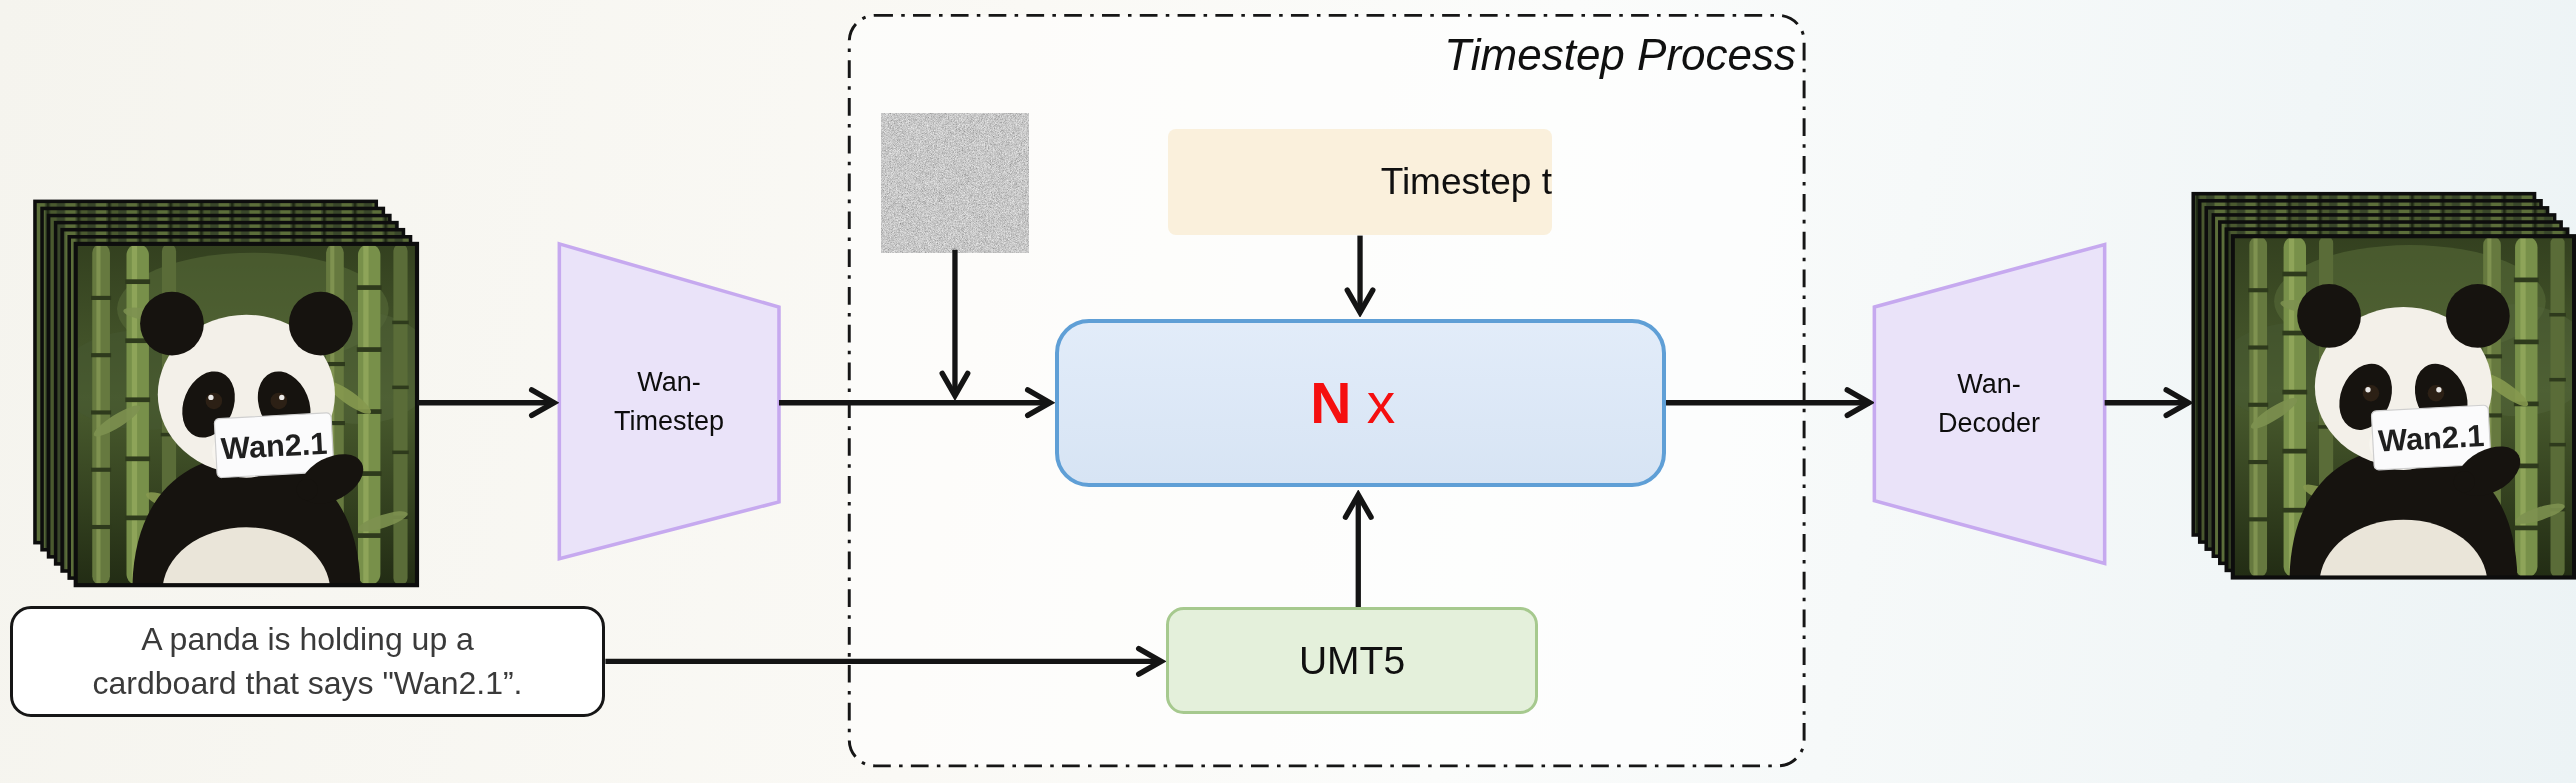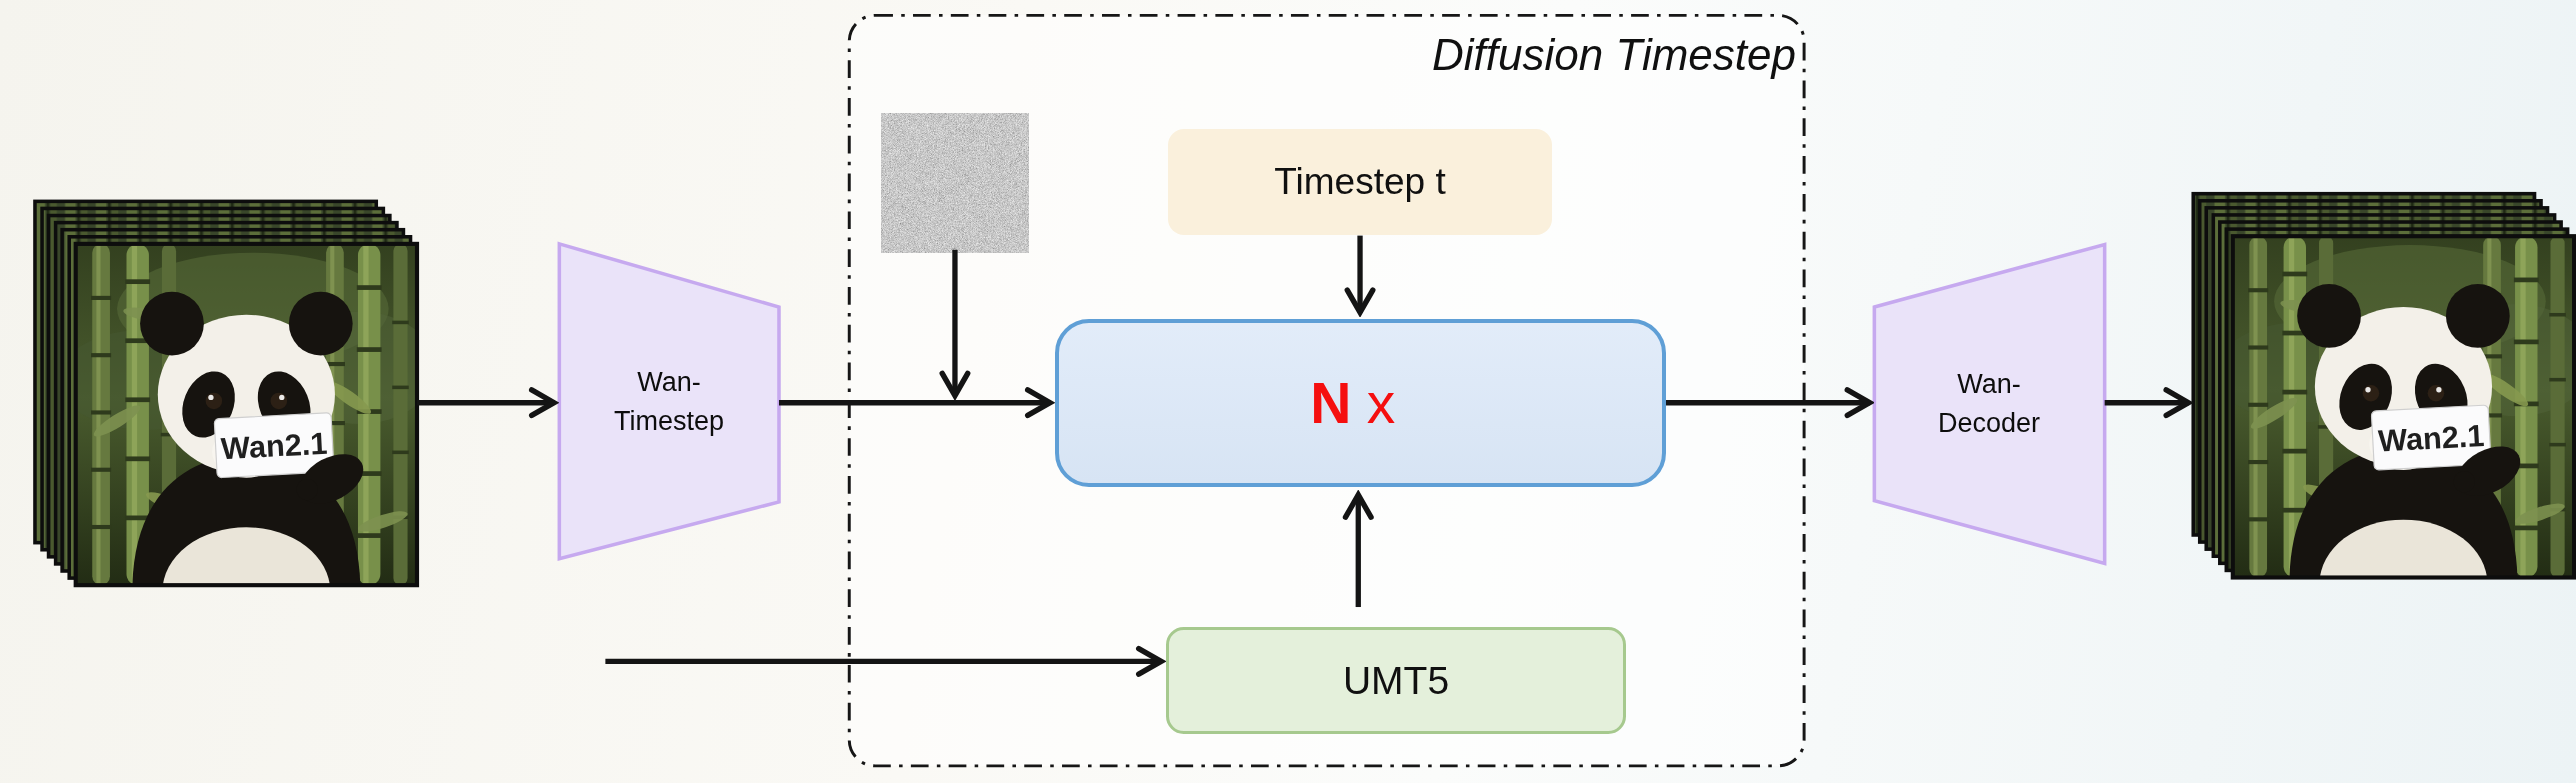--- a/index.html
+++ b/index.html
@@ -14,38 +14,38 @@
   #canvas > svg{position:absolute;left:0;top:0;}
   .abs{position:absolute;box-sizing:border-box;}
   .flexc{display:flex;align-items:center;justify-content:center;}
 
   .diffusion-label{
     left:1376px;top:29.5px;width:420px;height:54px;
     font-size:44px;font-style:italic;color:#101010;text-align:right;
   }
   .timestep-box{
     left:1168px;top:129px;width:384px;height:106px;
-    background:#faf0dc;border-radius:16px;
-    font-size:37px;color:#101010;
+    background:#faf0dc;border-radius:8px;
+    font-size:37px;color:#101010;justify-content:flex-end;
   }
   .dit-box{
     left:1055px;top:319px;width:611px;height:168px;
     background:linear-gradient(180deg,#e2ecf9 0%,#d7e4f4 100%);
     border:4.1px solid #5f9fd6;border-radius:34px;
     font-size:57px;color:#101010;
   }
   .dit-box .n{font-weight:700;color:#f50f0f;}
   .dit-box .x{font-weight:400;color:#f50f0f;margin:0 15.4px;}
   .dit-box .rest{font-weight:500;color:#0f0f0f;}
   .cross-label{
     left:1382px;top:521px;width:366px;height:41px;
     font-size:35px;color:#101010;
   }
   .umt5-box{
-    left:1166px;top:627px;width:460px;height:107px;
+    left:1166px;top:607px;width:372px;height:107px;
     background:#e4f0db;border:3px solid #a6c98e;border-radius:17.7px;
     font-size:39px;color:#101010;
   }
   .prompt-box{
     left:10px;top:606px;width:595px;height:111px;
     background:#ffffff;border:3px solid #161616;border-radius:21px;
     flex-direction:column;text-align:center;
     font-size:32px;line-height:1.36;color:#3a3a3a;
   }
   .vae-label{
@@ -205,36 +205,40 @@
     <line x1="1319" y1="682" x2="1778" y2="682" marker-end="url(#ah)"></line>
     <line x1="1617" y1="423" x2="1617" y2="670" marker-end="url(#ah)"></line>
     <line x1="2303" y1="399" x2="2303" y2="529" marker-end="url(#ah)"></line>
     <line x1="2300" y1="1028" x2="2300" y2="838" marker-end="url(#ah)"></line>
     <line x1="1025" y1="1120" x2="1966" y2="1120" marker-end="url(#ah)"></line>
     <line x1="2820" y1="682" x2="3166" y2="682" marker-end="url(#ah)"></line>
     <line x1="3564" y1="682" x2="3706" y2="682" marker-end="url(#ah)"></line>
   </g>
 </svg>
 
-  <div class="abs diffusion-label">Diffusion Timestep</div>
+  <div class="abs diffusion-label">Timestep Process</div>
 
   <div class="abs flexc timestep-box">
     <span>Timestep t</span>
   </div>
 
   <div class="abs flexc dit-box">
     <span class="n">N</span>
     <span class="x">x</span>
   </div>
 
 
   <div class="abs flexc umt5-box">
     <span>UMT5</span>
   </div>
 
+  <div class="abs flexc prompt-box">
+    <div>A panda is holding up a</div>
+    <div>cardboard that says "Wan2.1”.</div>
+  </div>
 
   <div class="abs flexc vae-label enc-label">
     <div>Wan-</div>
     <div>Timestep</div>
   </div>
 
   <div class="abs flexc vae-label dec-label">
     <div>Wan-</div>
     <div>Decoder</div>
   </div>

